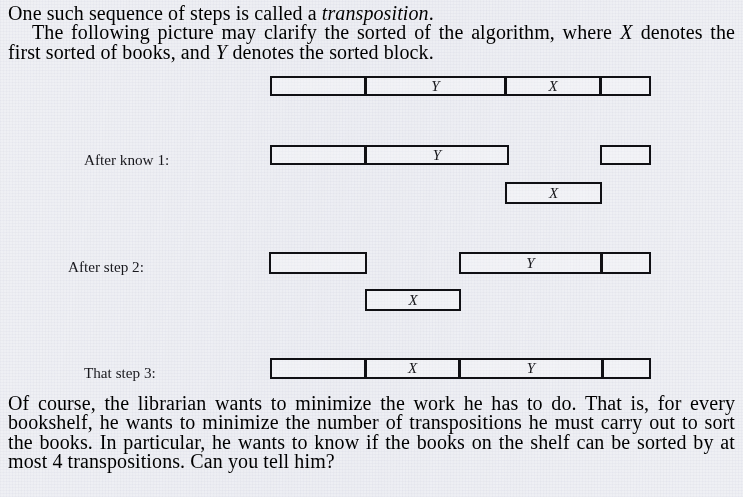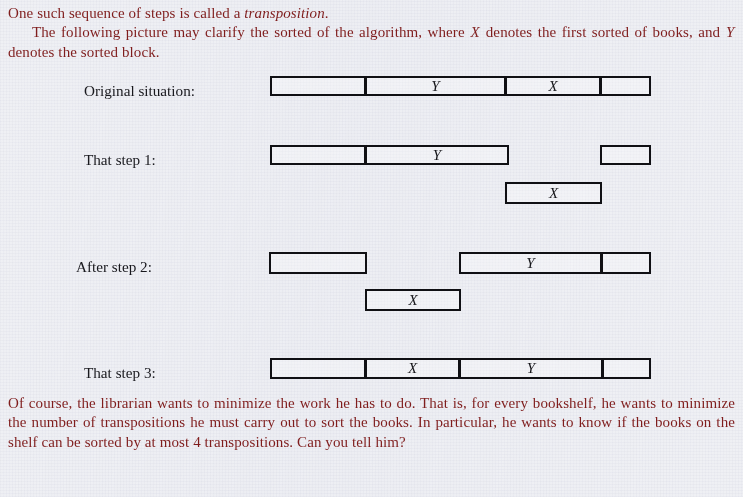--- a/index.html
+++ b/index.html
@@ -28,25 +28,25 @@
     opacity: .85;
   }
   .content {
     position: relative;
     z-index: 2;
   }
 
   
   .para {
     position: absolute;
-    font-size: 15px;
+    font-size: 20px;
     line-height: 19.3px;
     letter-spacing: .1px;
     text-align: justify;
-    color: #7f1d1d;
+    color: #000000;
   }
   #intro-para {
     left: 8px;
     top: 4px;
     width: 727px;
   }
   #closing-para {
     left: 8px;
     top: 394px;
     width: 727px;
@@ -100,31 +100,30 @@
 <div class="page-texture"></div>
 
 <div class="content">
 
   <div class="para" id="intro-para">
     <span>One such sequence of steps is called a </span><span class="ital">transposition</span><span>.</span><br>
     <span class="indent"></span><span>The following picture may clarify the sorted of the algorithm, where </span><span class="mathvar">X</span><span> denotes the first sorted of books, and </span><span class="mathvar">Y</span><span> denotes the sorted block.</span>
   </div>
 
   <div id="diagram">
-      <div class="row-label" style="left: 84px; top: 82px;">Original situation:</div>
       <div class="shelf-box" style="left: 270px; top: 76px; width: 96px; height: 20px;"></div>
       <div class="shelf-box" style="left: 365px; top: 76px; width: 141px; height: 20px;">Y</div>
       <div class="shelf-box" style="left: 505px; top: 76px; width: 96px; height: 20px;">X</div>
       <div class="shelf-box" style="left: 600px; top: 76px; width: 51px; height: 20px;"></div>
-      <div class="row-label" style="left: 84px; top: 151px;">That step 1:</div>
+      <div class="row-label" style="left: 84px; top: 151px;">After know 1:</div>
       <div class="shelf-box" style="left: 270px; top: 145px; width: 96px; height: 20px;"></div>
       <div class="shelf-box" style="left: 365px; top: 145px; width: 144px; height: 20px;">Y</div>
       <div class="shelf-box" style="left: 600px; top: 145px; width: 51px; height: 20px;"></div>
       <div class="shelf-box" style="left: 505px; top: 182px; width: 97px; height: 22px;">X</div>
-      <div class="row-label" style="left: 76px; top: 258px;">After step 2:</div>
+      <div class="row-label" style="left: 68px; top: 258px;">After step 2:</div>
       <div class="shelf-box" style="left: 269px; top: 252px; width: 98px; height: 22px;"></div>
       <div class="shelf-box" style="left: 459px; top: 252px; width: 143px; height: 22px;">Y</div>
       <div class="shelf-box" style="left: 601px; top: 252px; width: 50px; height: 22px;"></div>
       <div class="shelf-box" style="left: 365px; top: 289px; width: 96px; height: 22px;">X</div>
       <div class="row-label" style="left: 84px; top: 364px;">That step 3:</div>
       <div class="shelf-box" style="left: 270px; top: 358px; width: 96px; height: 21px;"></div>
       <div class="shelf-box" style="left: 365px; top: 358px; width: 95px; height: 21px;">X</div>
       <div class="shelf-box" style="left: 459px; top: 358px; width: 144px; height: 21px;">Y</div>
       <div class="shelf-box" style="left: 602px; top: 358px; width: 49px; height: 21px;"></div>
     </div>

